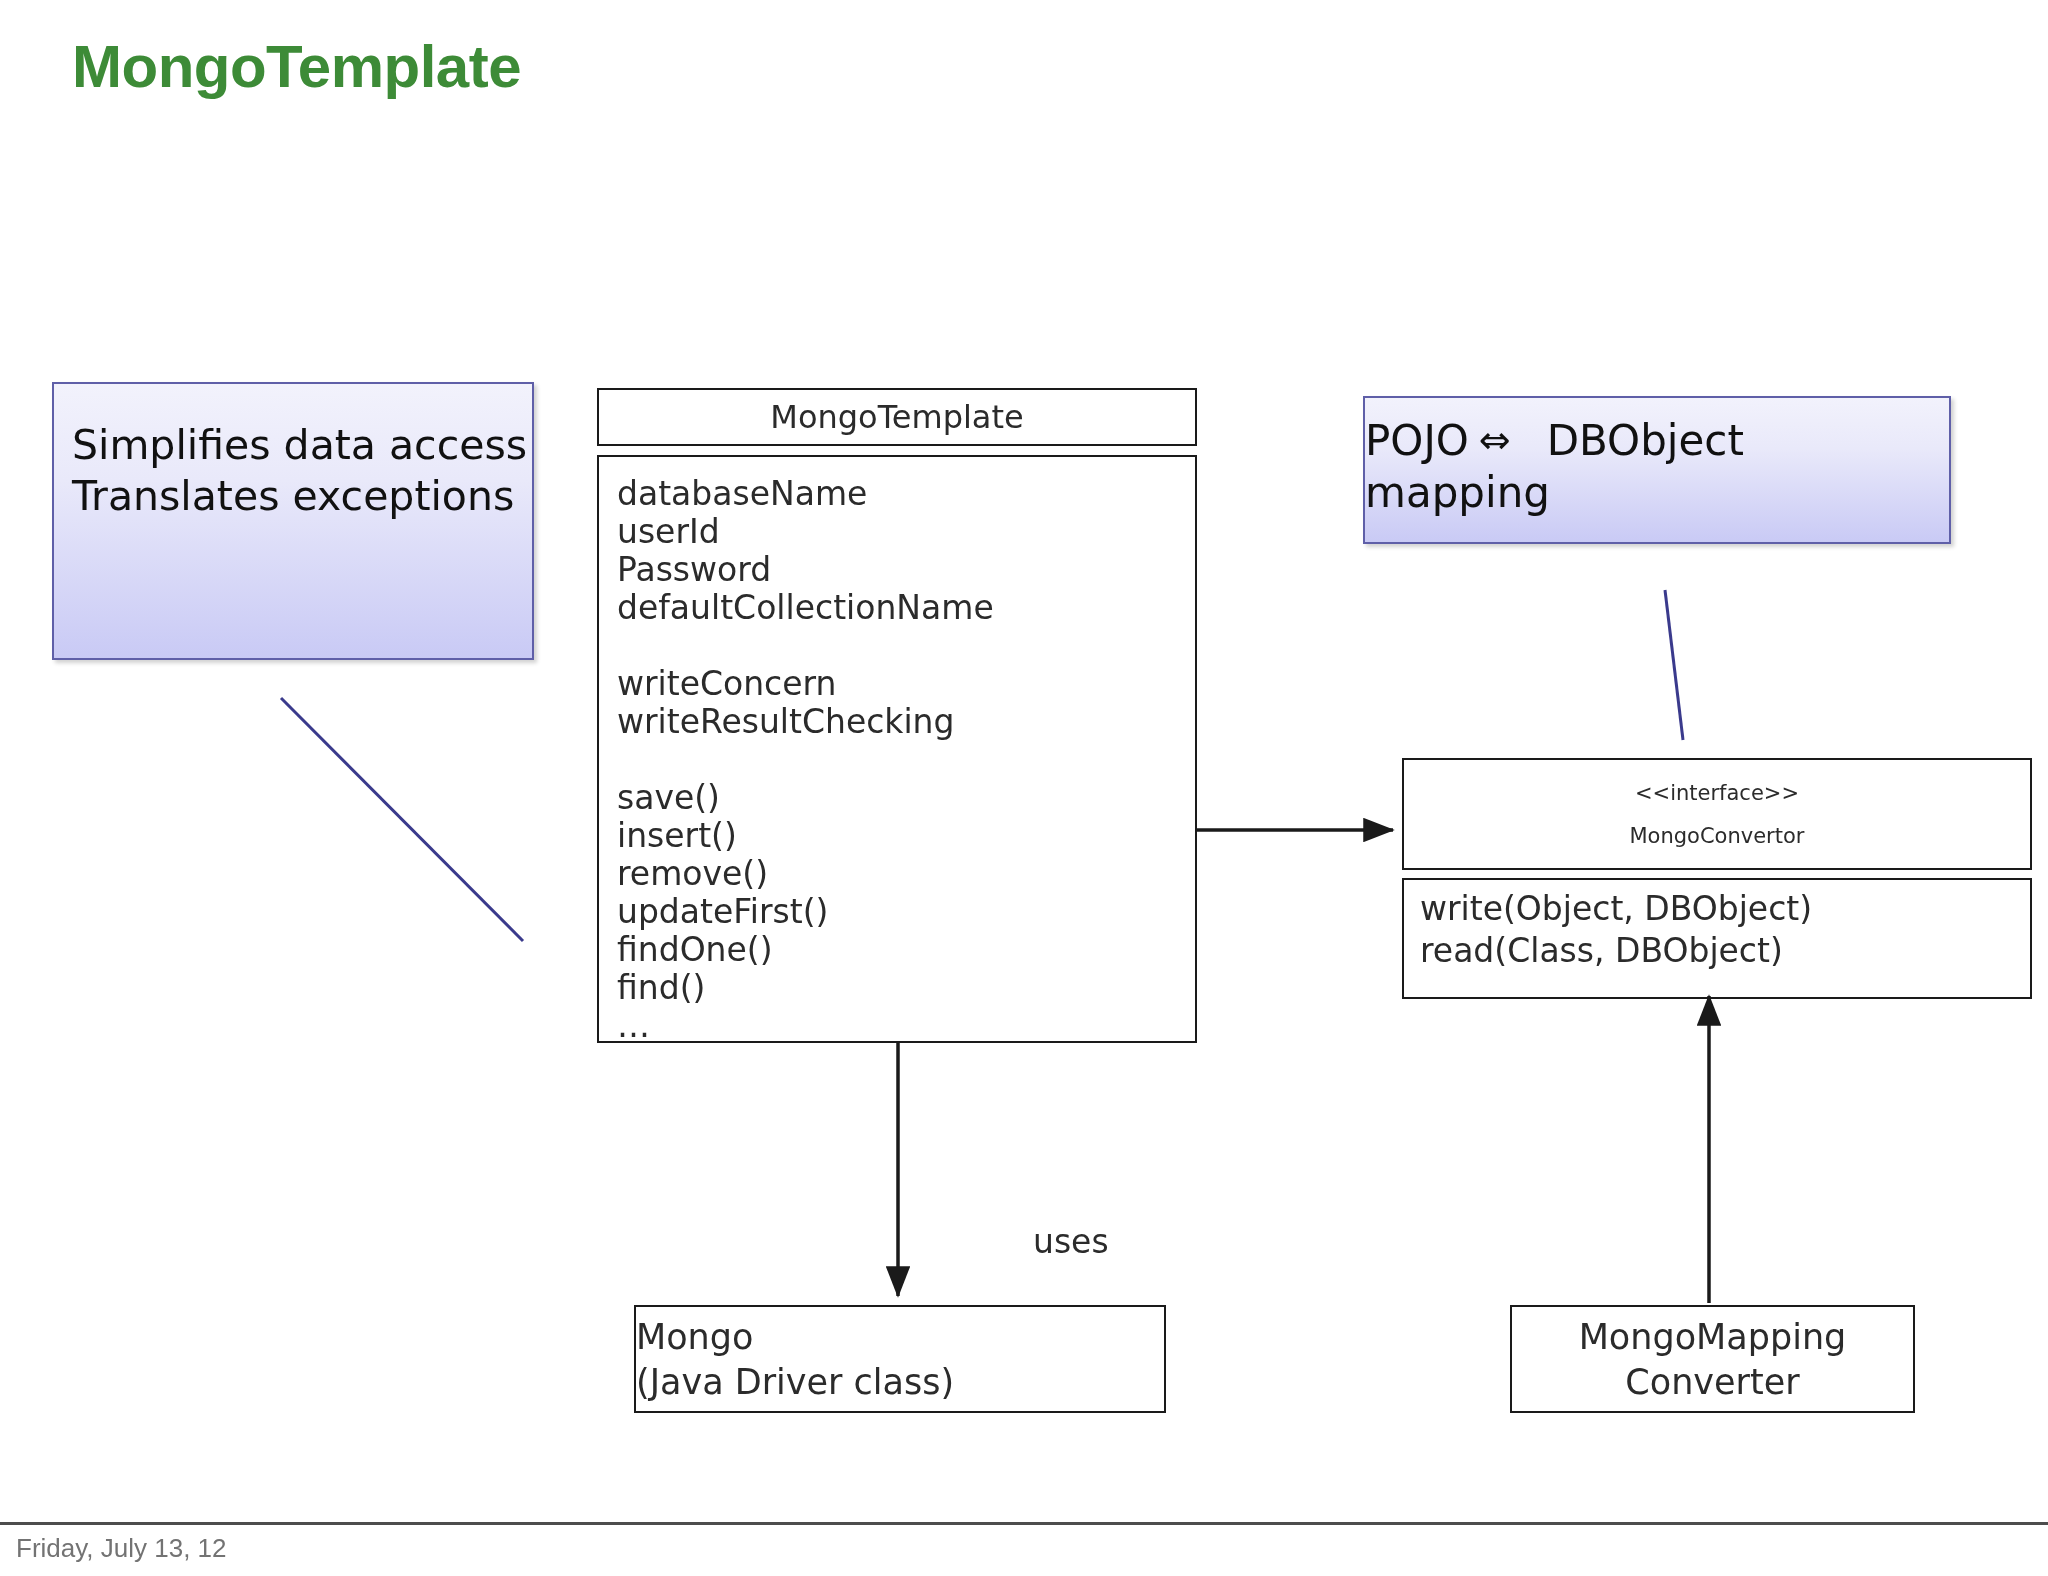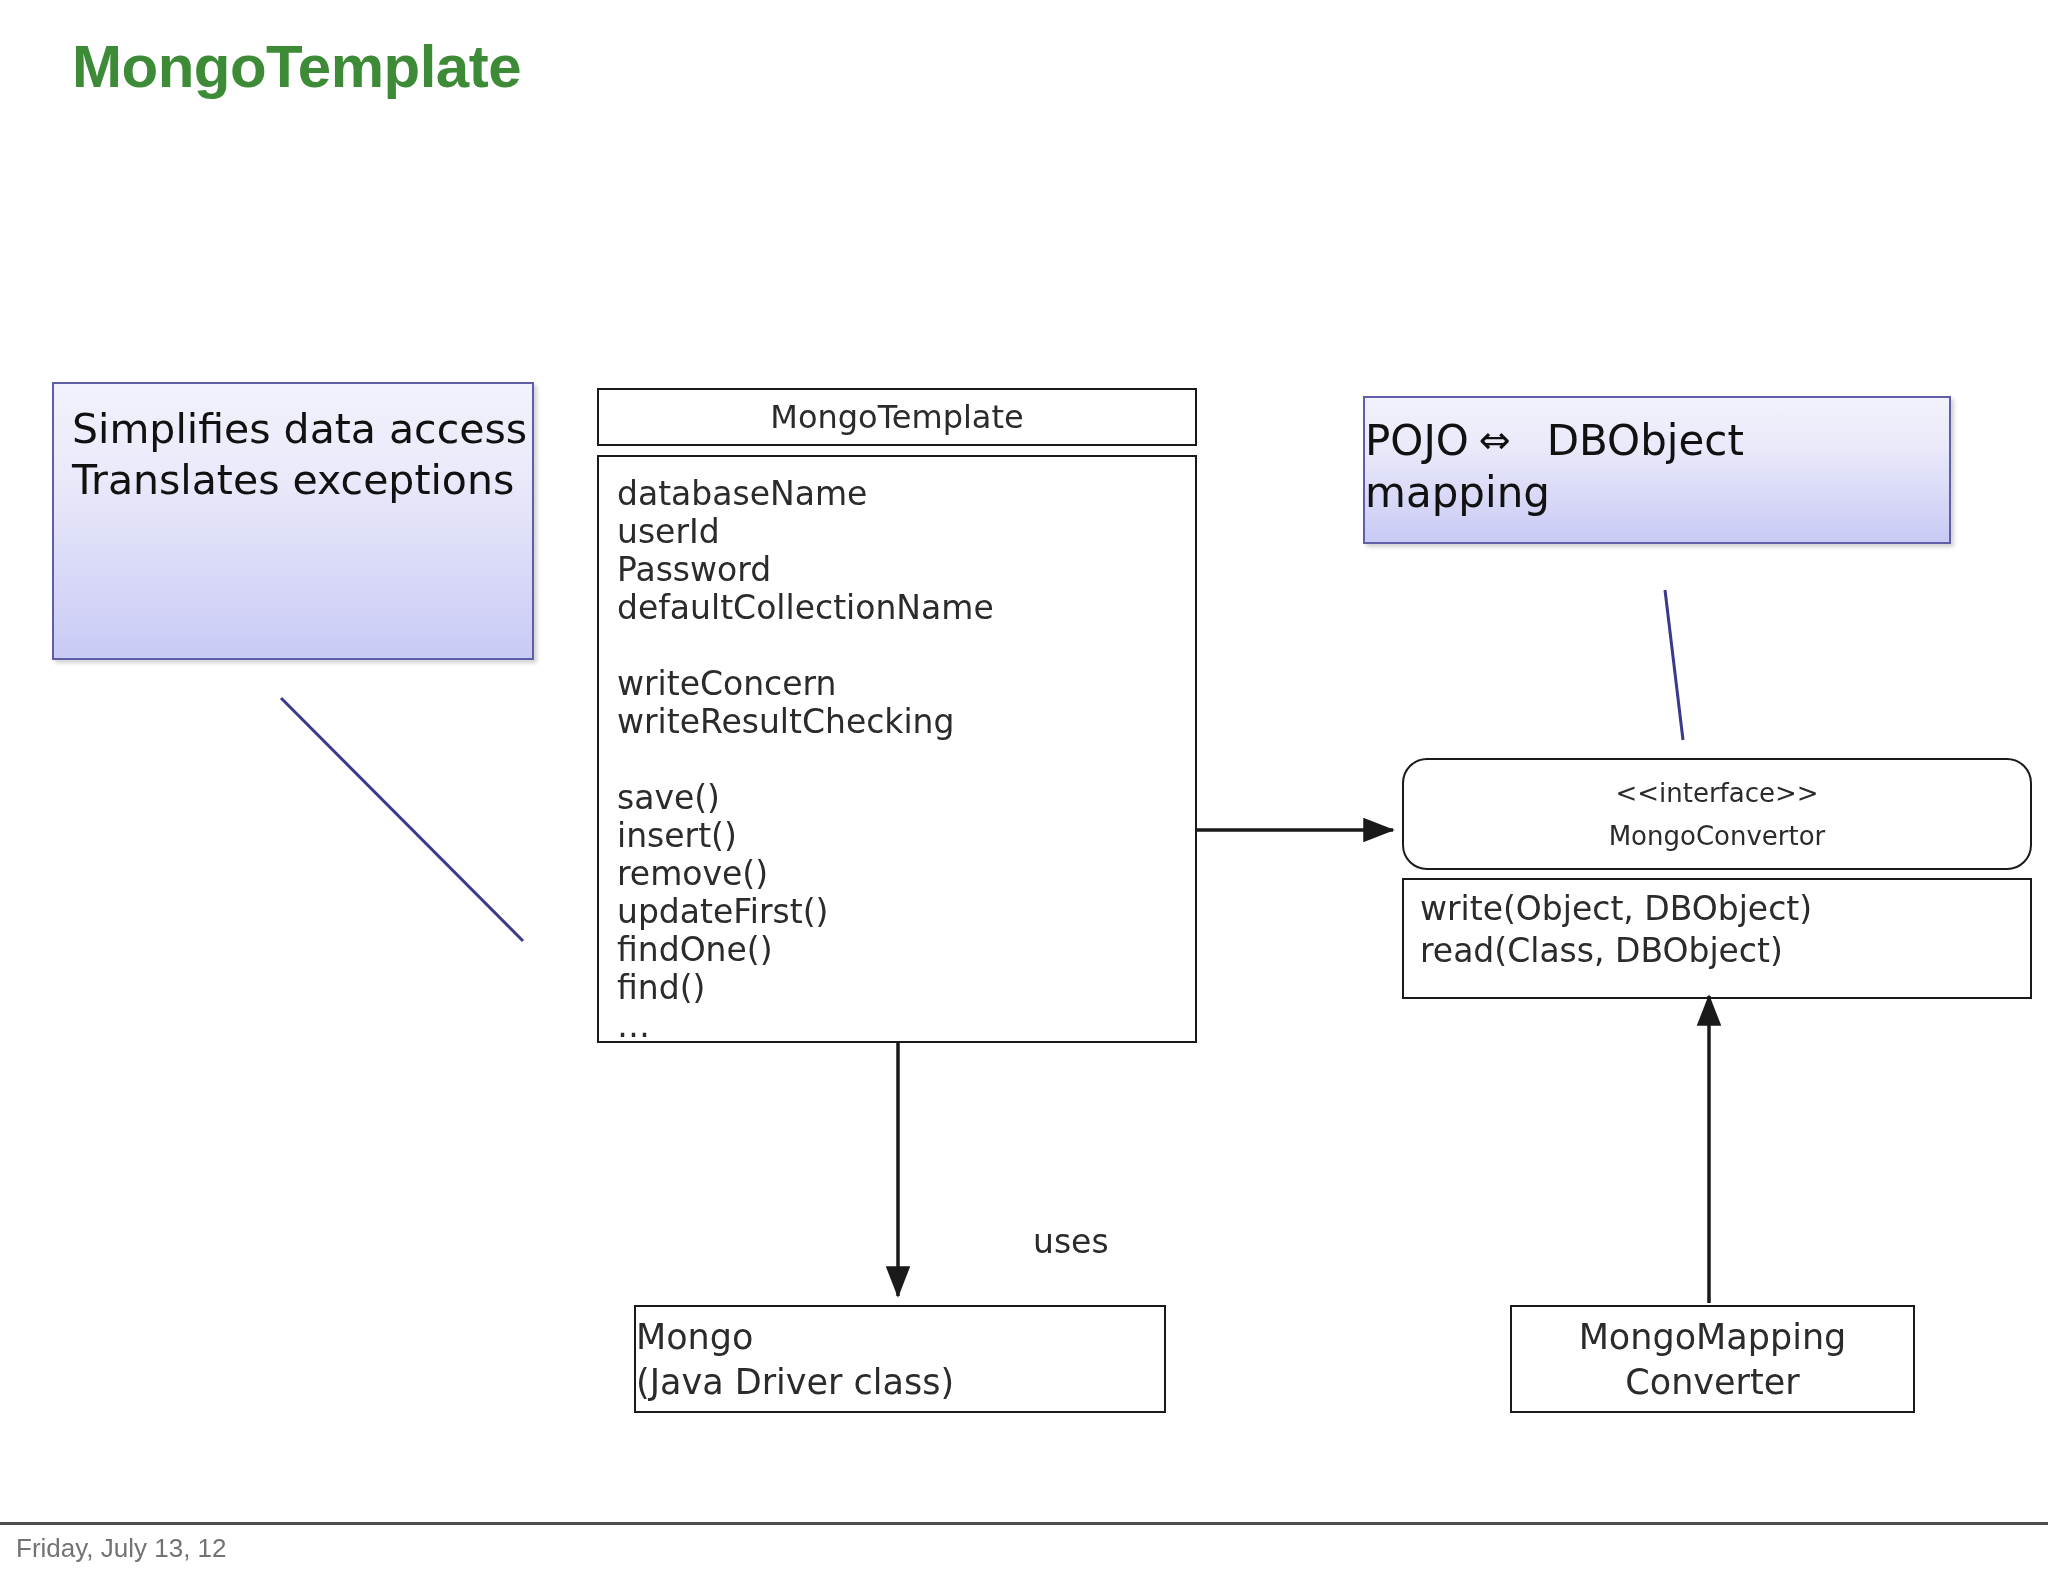--- a/index.html
+++ b/index.html
@@ -43,21 +43,21 @@
   }
   .callout .line {
     white-space: nowrap;
   }
 
   #callout-simplifies {
     left: 52px;
     top: 382px;
     width: 482px;
     height: 278px;
-    padding: 20px 0 0 18px;
+    padding: 36px 0 0 18px;
     font-size: 41px;
     line-height: 51px;
     text-align: left;
   }
 
   #callout-pojo {
     left: 1363px;
     top: 396px;
     width: 588px;
     height: 148px;
@@ -108,25 +108,24 @@
     text-align: left;
   }
   #mt-body .spacer { height: 38px; }
 
   
   #mc-header {
     left: 1402px;
     top: 758px;
     width: 630px;
     height: 112px;
-    font-size: 26px;
+    font-size: 21px;
     line-height: 43px;
     text-align: center;
     padding-top: 12px;
-    border-radius: 25px;
   }
   #mc-body {
     left: 1402px;
     top: 878px;
     width: 630px;
     height: 121px;
     font-size: 33px;
     line-height: 42px;
     text-align: left;
     padding: 8px 0 0 16px;

